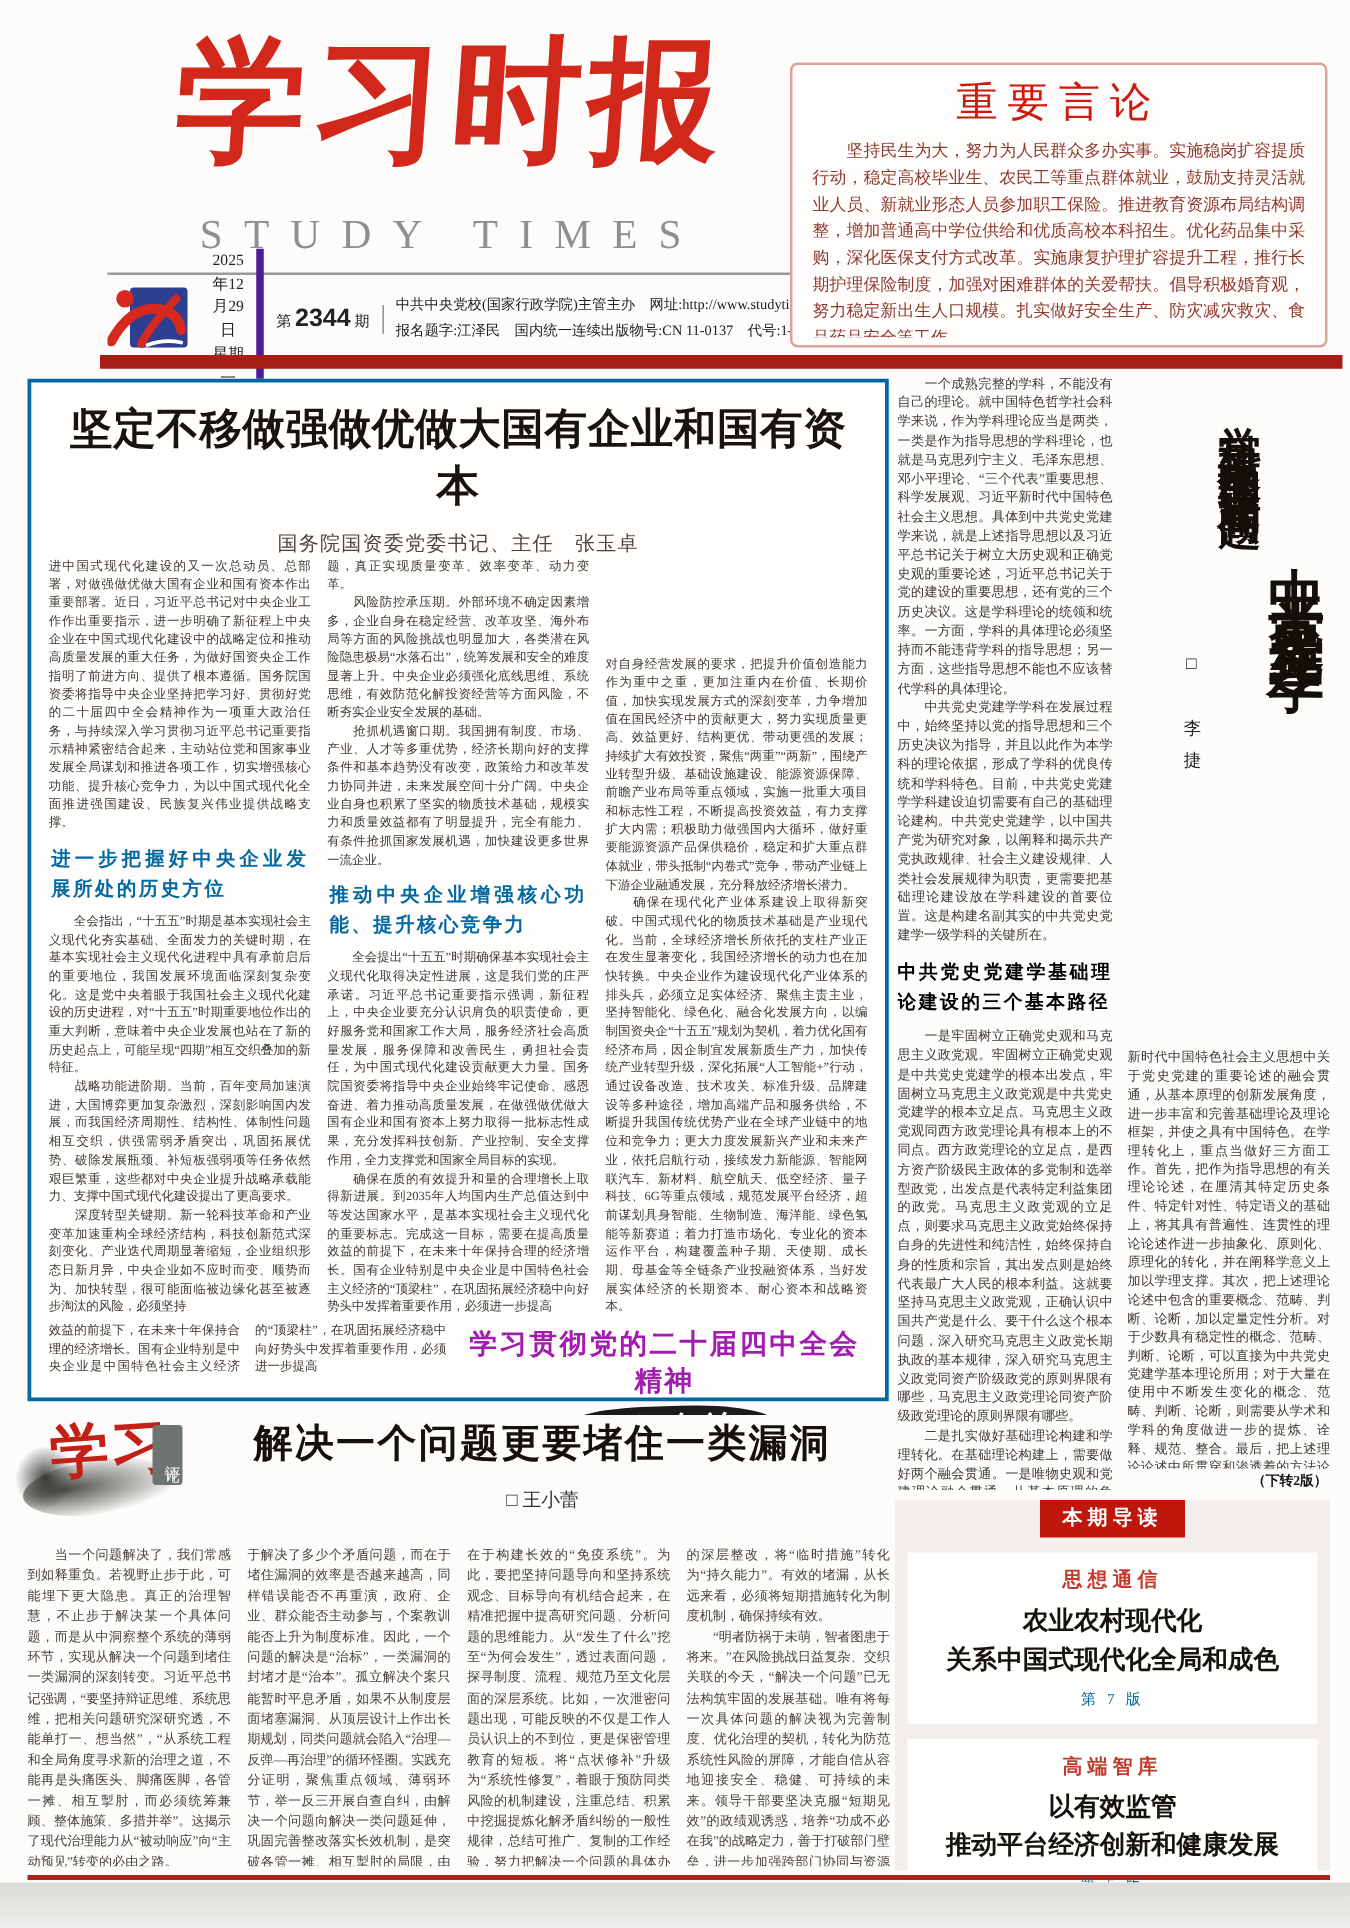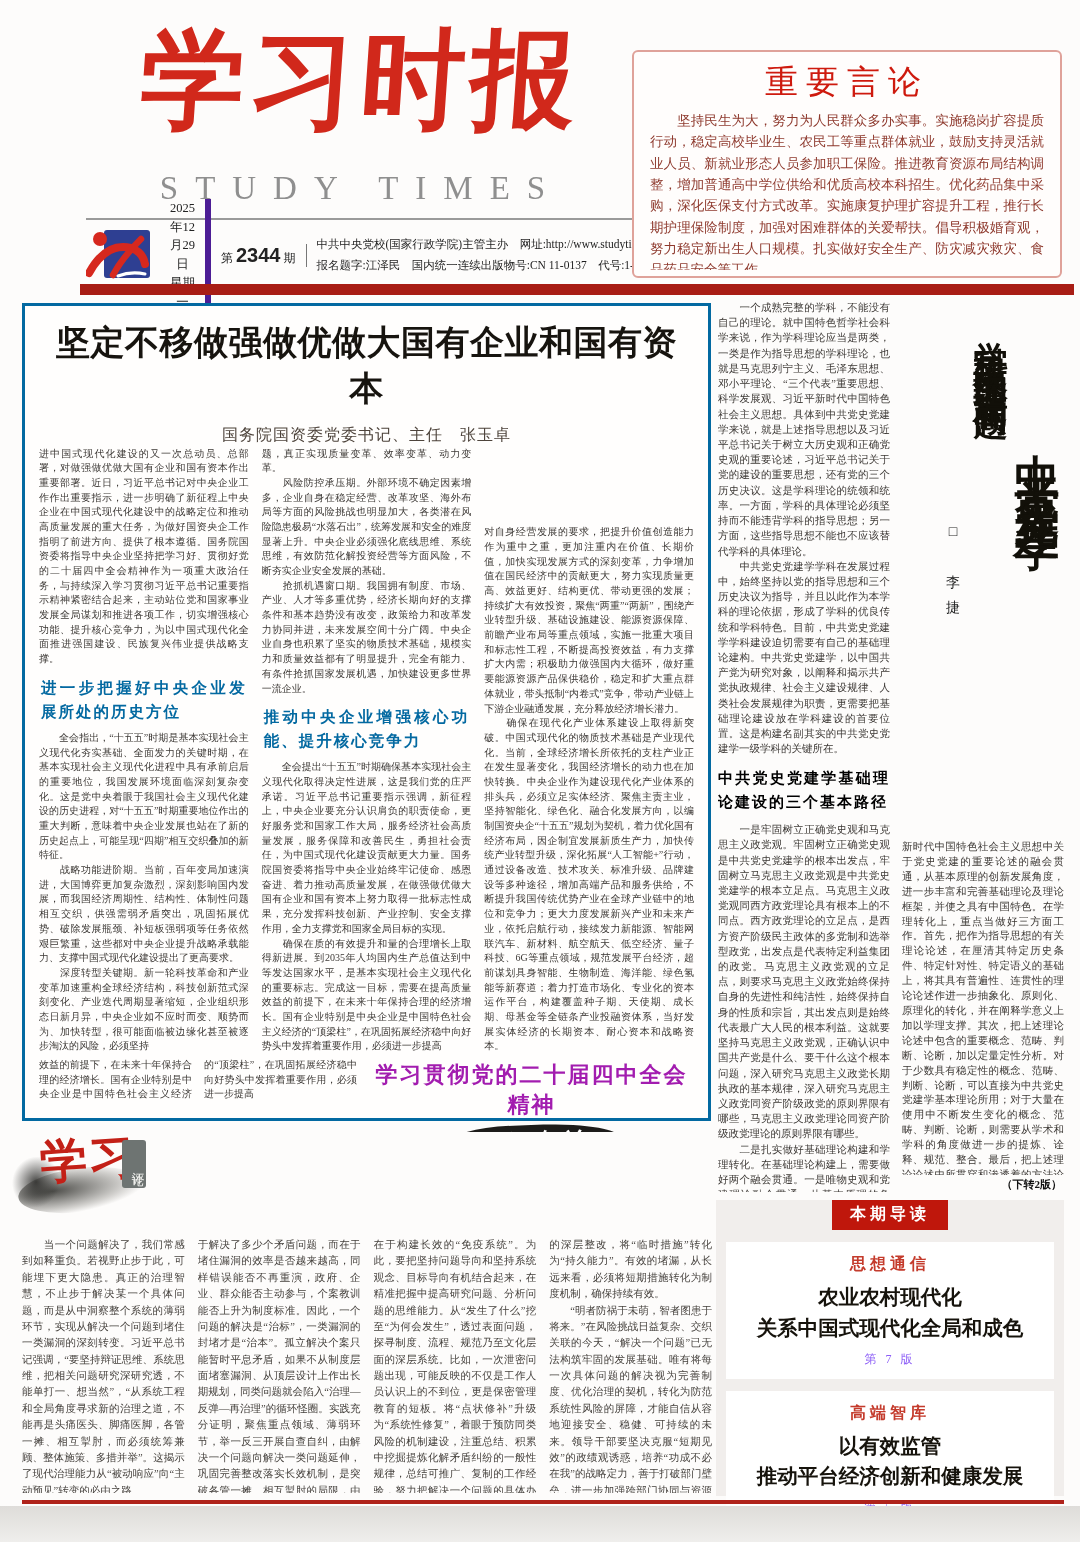--- a/index.html
+++ b/index.html
@@ -81,21 +81,21 @@
   .ccol{flex:1;font-size:10.5px;line-height:1.56;text-align:justify;color:#45413d;
     overflow:hidden;white-space:pre-wrap;}
   
   .digest{position:absolute;left:716px;top:1200px;width:348px;height:296px;background:#f1eeec;box-sizing:border-box;}
   .digest-tab{width:116px;margin:0 auto;background:#bf170c;color:#fff;text-align:center;
     font-size:16px;font-weight:bold;letter-spacing:4px;padding:4px 0 5px;
     font-family:"Liberation Sans",sans-serif;}
   .dcard{margin:12px 10px 0;background:#fff;text-align:center;padding:12px 6px 11px;}
   .dcat{font-size:16px;color:#c43b2c;letter-spacing:4px;font-weight:bold;}
   .dtitle{margin-top:7px;font-size:20.5px;font-weight:900;color:#16130c;line-height:1.5;}
-  .dpage{margin-top:7px;font-size:12px;color:#8b5cf6;letter-spacing:3px;}
+  .dpage{margin-top:7px;font-size:12px;color:#0369a1;letter-spacing:3px;}
   
   .foot-rule{position:absolute;left:22px;top:1500px;width:1042px;height:4px;background:#b0231b;}
   .foot-strip{position:absolute;left:0;top:1506px;width:1080px;height:36px;
     background:linear-gradient(to bottom,#dedcd9,#efeeec);}
 </style>
 </head>
 <body>
 
 <div class="page">
 
@@ -191,20 +191,24 @@
   </div>
 
   <div class="comm">
     <div class="comm-head">
       <div class="xlogo">
         <span class="xlogo-ink"></span>
         <span class="xlogo-ink2"></span>
         <span class="xlogo-main">学习</span>
         <span class="xlogo-chip">评论</span>
       </div>
+      <div class="comm-titlezone">
+        <div class="comm-title">解决一个问题更要堵住一类漏洞</div>
+        <div class="comm-byline">□ 王小蕾</div>
+      </div>
     </div>
     <div class="comm-cols">
       <div class="ccol">　　当一个问题解决了，我们常感到如释重负。若视野止步于此，可能埋下更大隐患。真正的治理智慧，不止步于解决某一个具体问题，而是从中洞察整个系统的薄弱环节，实现从解决一个问题到堵住一类漏洞的深刻转变。习近平总书记强调，“要坚持辩证思维、系统思维，把相关问题研究深研究透，不能单打一、想当然”，“从系统工程和全局角度寻求新的治理之道，不能再是头痛医头、脚痛医脚，各管一摊、相互掣肘，而必须统筹兼顾、整体施策、多措并举”。这揭示了现代治理能力从“被动响应”向“主动预见”转变的必由之路。
 　　现代社会是高风险社会，风险高度隐匿、呈现强耦合性，传导加速，会由单一问题演变为系统性震荡。衡量治理现代化的标尺，不在</div>
       <div class="ccol">于解决了多少个矛盾问题，而在于堵住漏洞的效率是否越来越高，同样错误能否不再重演，政府、企业、群众能否主动参与，个案教训能否上升为制度标准。因此，一个问题的解决是“治标”，一类漏洞的封堵才是“治本”。孤立解决个案只能暂时平息矛盾，如果不从制度层面堵塞漏洞、从顶层设计上作出长期规划，同类问题就会陷入“治理—反弹—再治理”的循环怪圈。实践充分证明，聚焦重点领域、薄弱环节，举一反三开展自查自纠，由解决一个问题向解决一类问题延伸，巩固完善整改落实长效机制，是突破各管一摊、相互掣肘的局限，由被动答题向主动破题跃升的关键。
 　　问题是矛盾的表现形式，而矛盾是具有系统性的。从系统工程和全局角度寻求新的治理之道，重点</div>
       <div class="ccol">在于构建长效的“免疫系统”。为此，要把坚持问题导向和坚持系统观念、目标导向有机结合起来，在精准把握中提高研究问题、分析问题的思维能力。从“发生了什么”挖至“为何会发生”，透过表面问题，探寻制度、流程、规范乃至文化层面的深层系统。比如，一次泄密问题出现，可能反映的不仅是工作人员认识上的不到位，更是保密管理教育的短板。将“点状修补”升级为“系统性修复”，着眼于预防同类风险的机制建设，注重总结、积累中挖掘提炼化解矛盾纠纷的一般性规律，总结可推广、复制的工作经验，努力把解决一个问题的具体办法上升为解决一类问题的制度经验。比如巡视发现问题的整改，可能需要同步修订相关制度，实现“制度规范、流程优化”</div>
       <div class="ccol">的深层整改，将“临时措施”转化为“持久能力”。有效的堵漏，从长远来看，必须将短期措施转化为制度机制，确保持续有效。
 　　“明者防祸于未萌，智者图患于将来。”在风险挑战日益复杂、交织关联的今天，“解决一个问题”已无法构筑牢固的发展基础。唯有将每一次具体问题的解决视为完善制度、优化治理的契机，转化为防范系统性风险的屏障，才能自信从容地迎接安全、稳健、可持续的未来。领导干部要坚决克服“短期见效”的政绩观诱惑，培养“功成不必在我”的战略定力，善于打破部门壁垒，进一步加强跨部门协同与资源整合，推动制度见行见效，把功夫用在盯紧抓落实上，让制度从“纸上”落到“事上”，真正发挥其解决问题、堵住漏洞的根本作用。</div>
     </div>

